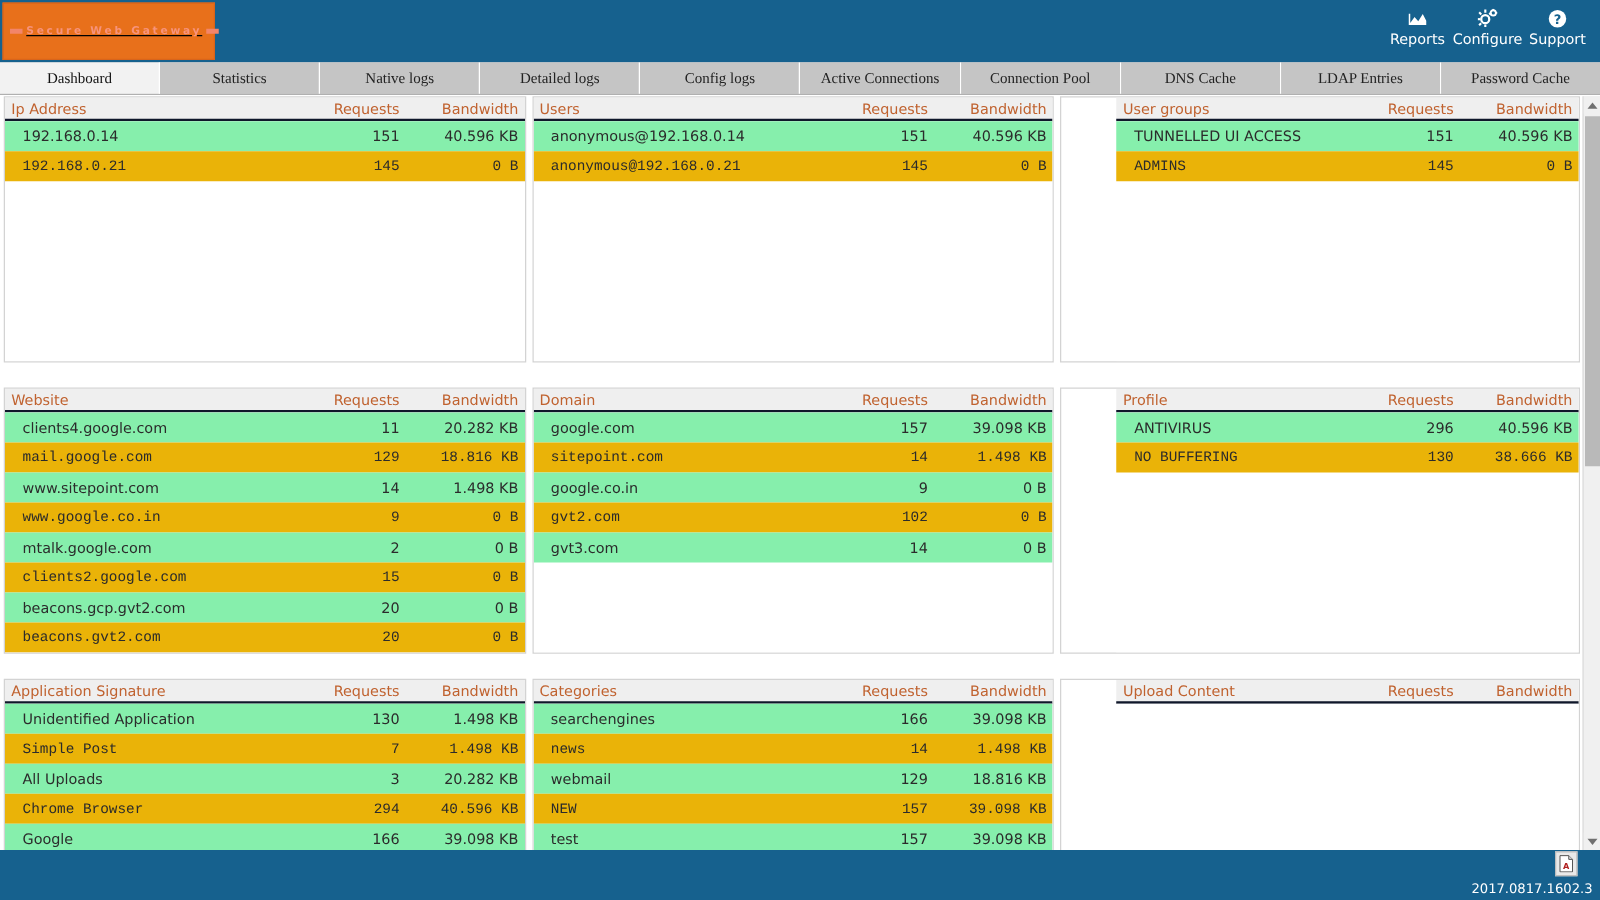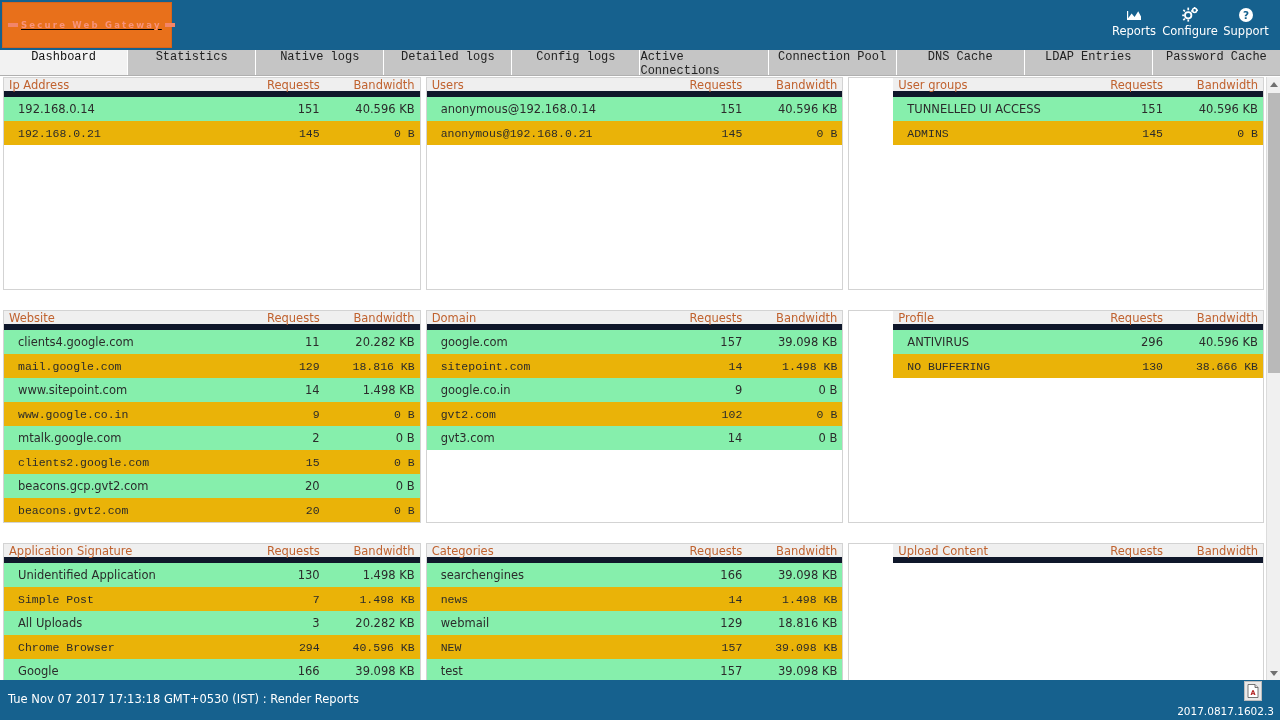--- a/index.html
+++ b/index.html
@@ -76,26 +76,26 @@
   
   .tabbar {
     position: absolute; top: 50px; left: 0;
     width: 1280px; height: 26px;
     background: #c7c7c7;
     display: flex;
     border-bottom: 1px solid #b0b0b0;
   }
   .tab {
     flex: 1 1 0;
-    display: flex; align-items: flex-start; justify-content: center;
+    display: flex; align-items: center; justify-content: center;
     font-size: 12px; color: #222;
     background: #c5c5c5;
     border-right: 1px solid #ffffff;
     cursor: pointer;
-    font-family: Liberation Mono, monospace;
+    font-family: Liberation Serif, serif;
   }
   .tab:last-child { border-right: none; }
   .tab.active { background: #f2f2f2; color: #111; }
 
   
   .content {
     position: absolute; top: 77px; left: 0;
     width: 1266px; height: 603px;
     background: #ffffff;
   }
@@ -107,21 +107,21 @@
     overflow: hidden;
   }
   .panel.p1 { width: 418px; }
   .panel.p2 { width: 418px; }
   .panel.p3 { width: 416px; padding-left: 44px; }
 
   .panel-head {
     display: flex; align-items: center;
     height: 19px;
     background: #efefef;
-    border-bottom: 6px solid #0f172a;
+    border-bottom: 2px solid #0f172a;
     padding: 0 5px;
   }
   .ph-title {
     color: #c0622f; font-size: 11.5px; flex: 1 1 auto;
     font-family: "DejaVu Sans", sans-serif;
   }
   .ph-req {
     color: #c0622f; font-size: 11.5px; width: 95px; text-align: right;
     font-family: "DejaVu Sans", sans-serif;
   }
@@ -546,21 +546,20 @@
   <div class="vs-up">
     <span class="arrow-up"></span>
   </div>
   <div class="vs-thumb"></div>
   <div class="vs-down">
     <span class="arrow-down"></span>
   </div>
 </div>
 
 <div class="footer">
-  <span class="footer-text">Tue Nov 07 2017 17:13:18 GMT+0530 (IST) : Render Reports</span>
   <div class="pdf-btn">
     <svg width="12" height="14" viewBox="0 0 12 14">
       <path d="M1 0.5 L8 0.5 L11 3.5 L11 13.5 L1 13.5 Z" fill="#ffffff" stroke="#555555" stroke-width="0.8"></path>
       <path d="M8 0.5 L8 3.5 L11 3.5" fill="#dddddd" stroke="#555555" stroke-width="0.8"></path>
       <text x="6" y="11.3" font-family="DejaVu Sans, sans-serif" font-size="6.5" font-weight="bold" text-anchor="middle" fill="#b02020">A</text>
     </svg>
   </div>
   <span class="version">2017.0817.1602.3</span>
 </div>
 

